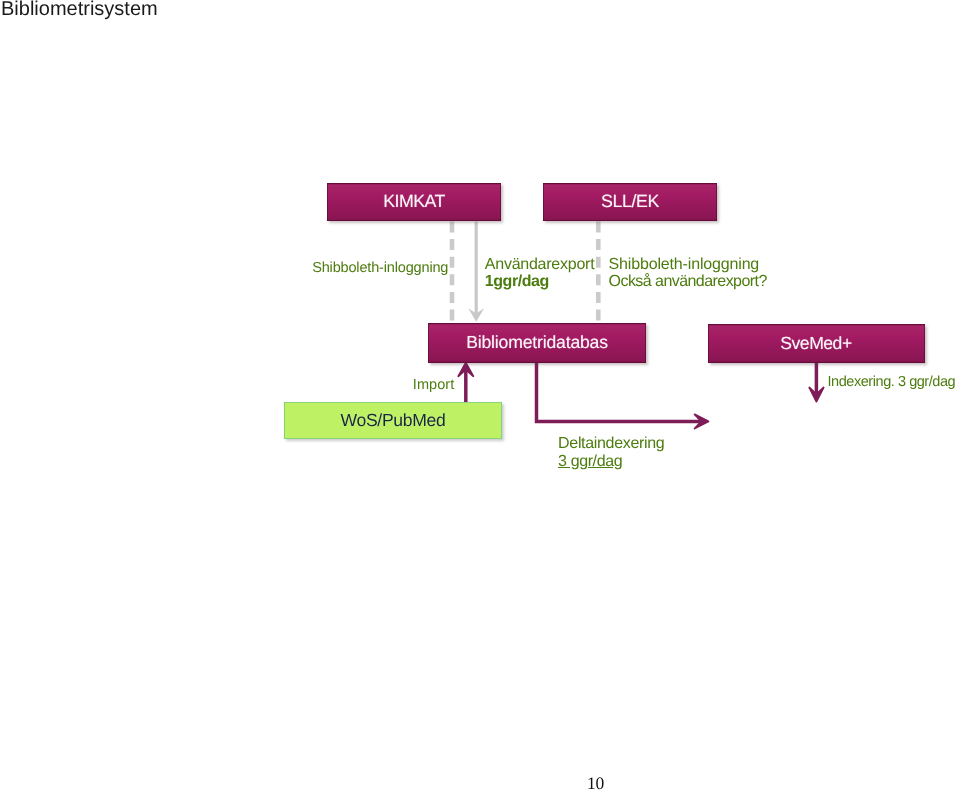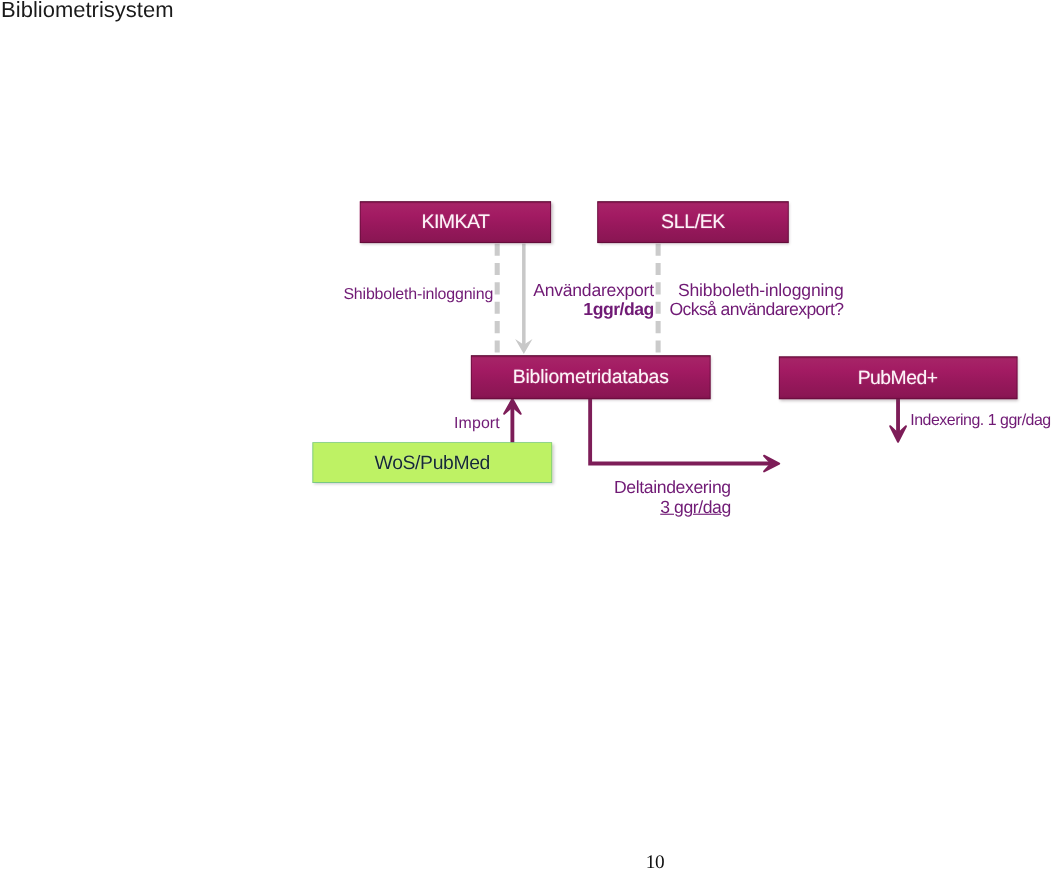--- a/index.html
+++ b/index.html
@@ -13,22 +13,22 @@
   #title{left:1px;top:-3px;font-size:20px;color:#1a1a1a;letter-spacing:0px;line-height:24px;}
   .box{position:absolute;box-sizing:border-box;display:flex;align-items:center;
        justify-content:center;color:#fdf3f8;letter-spacing:-0.3px;
        text-shadow:0 0 1.1px rgba(255,235,245,0.55);}
   .mag{background:linear-gradient(180deg,#7d0f45 0%,#a62467 6%,#a31b63 32%,#98185c 58%,#8b1654 92%,#7d1049 100%);
        box-shadow:1.5px 1.5px 2.5px rgba(90,70,80,0.33),
                   inset 0 0 0 0.8px rgba(76,10,44,0.72);}
   .teal{background:#bef264;color:#142b33;
        box-shadow:1.5px 1.5px 2.5px rgba(90,90,95,0.3),
                   inset 0 0 0 0.8px rgba(35,150,160,0.45);}
-  .lbl{position:absolute;color:#701a75;font-size:14.5px;white-space:pre;
-       line-height:17.5px;letter-spacing:-0.25px;text-align:right;}
+  .lbl{position:absolute;color:#4d7c0f;font-size:14.5px;white-space:pre;
+       line-height:17.5px;letter-spacing:-0.25px;}
   .lblgrp{white-space:normal;font-size:0;}
   .lblgrp>div{white-space:pre;font-size:16px;}
   #pageno{position:absolute;font-family:"Liberation Serif",serif;font-size:17.5px;color:#111;line-height:17.5px;letter-spacing:-0.2px;}
   svg.arrows{position:absolute;left:0;top:0;width:960px;height:790px;overflow:visible;}
 </style>
 </head>
 <body>
 
 <div id="slide">
 
@@ -65,21 +65,21 @@
 
   <div class="box mag" style="left:543px;top:182.5px;width:174px;height:38.5px;font-size:17.8px;letter-spacing:-0.35px;">
     <span>SLL/EK</span>
   </div>
 
   <div class="box mag" style="left:428px;top:323px;width:218px;height:39.5px;font-size:17.6px;letter-spacing:-0.166px;text-align:right;">
     <span>Bibliometridatabas</span>
   </div>
 
   <div class="box mag" style="left:707.5px;top:323.5px;width:217px;height:39.5px;font-size:17.6px;letter-spacing:-0.48px;">
-    <span>PubMed+</span>
+    <span>SveMed+</span>
   </div>
 
   <div class="box teal" style="left:284px;top:402px;width:218px;height:37px;font-size:17.6px;letter-spacing:-0.33px;">
     <span>WoS/PubMed</span>
   </div>
 
 
   <div class="lbl" style="left:312.2px;top:259.5px;letter-spacing:-0.161px;">Shibboleth-inloggning</div>
 
   <div class="lbl lblgrp" style="left:484.8px;top:255.7px;">
@@ -92,17 +92,17 @@
     <div style="letter-spacing:-0.555px;">Också användarexport?</div>
   </div>
 
   <div class="lbl" style="left:412.8px;top:377.1px;letter-spacing:0.068px;">Import</div>
 
   <div class="lbl lblgrp" style="left:558.1px;top:435.4px;line-height:17.6px;">
     <div style="letter-spacing:-0.33px;">Deltaindexering</div>
     <div style="letter-spacing:-0.39px;text-decoration:underline;">3 ggr/dag</div>
   </div>
 
-  <div class="lbl" style="left:827.5px;top:373.6px;letter-spacing:-0.445px;">Indexering. 1 ggr/dag</div>
+  <div class="lbl" style="left:827.5px;top:373.6px;letter-spacing:-0.445px;">Indexering. 3 ggr/dag</div>
 
   <div id="pageno" style="left:587px;top:775px;">10</div>
 
 </div>
 
 </body></html>

